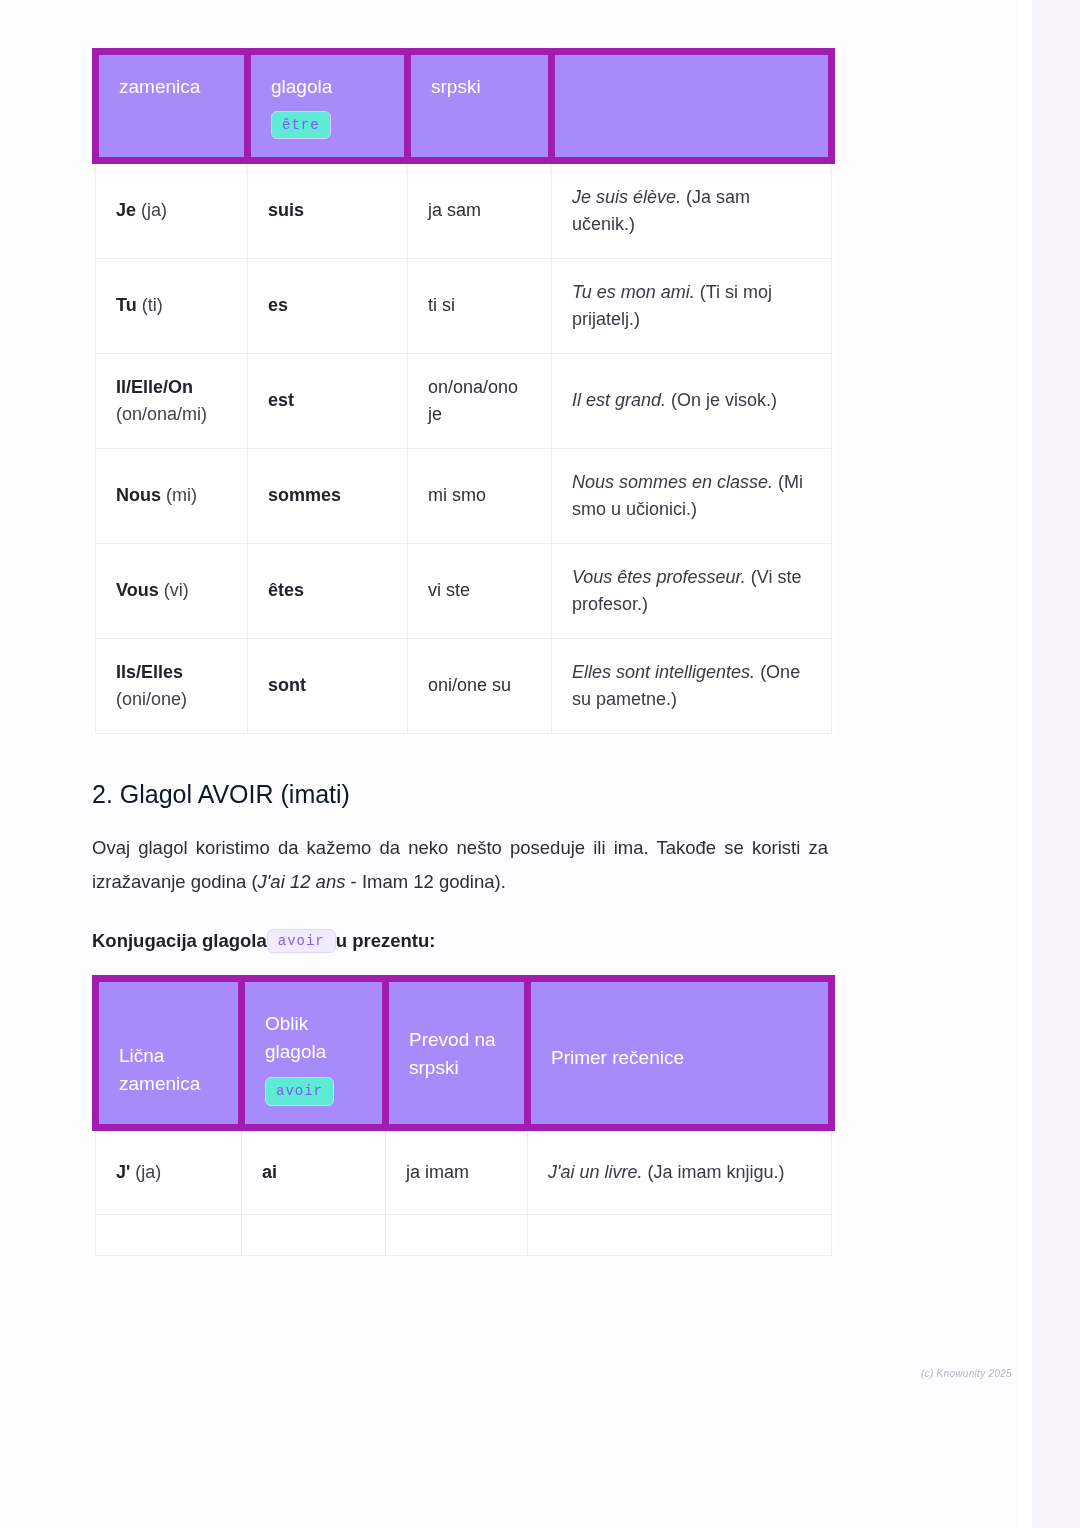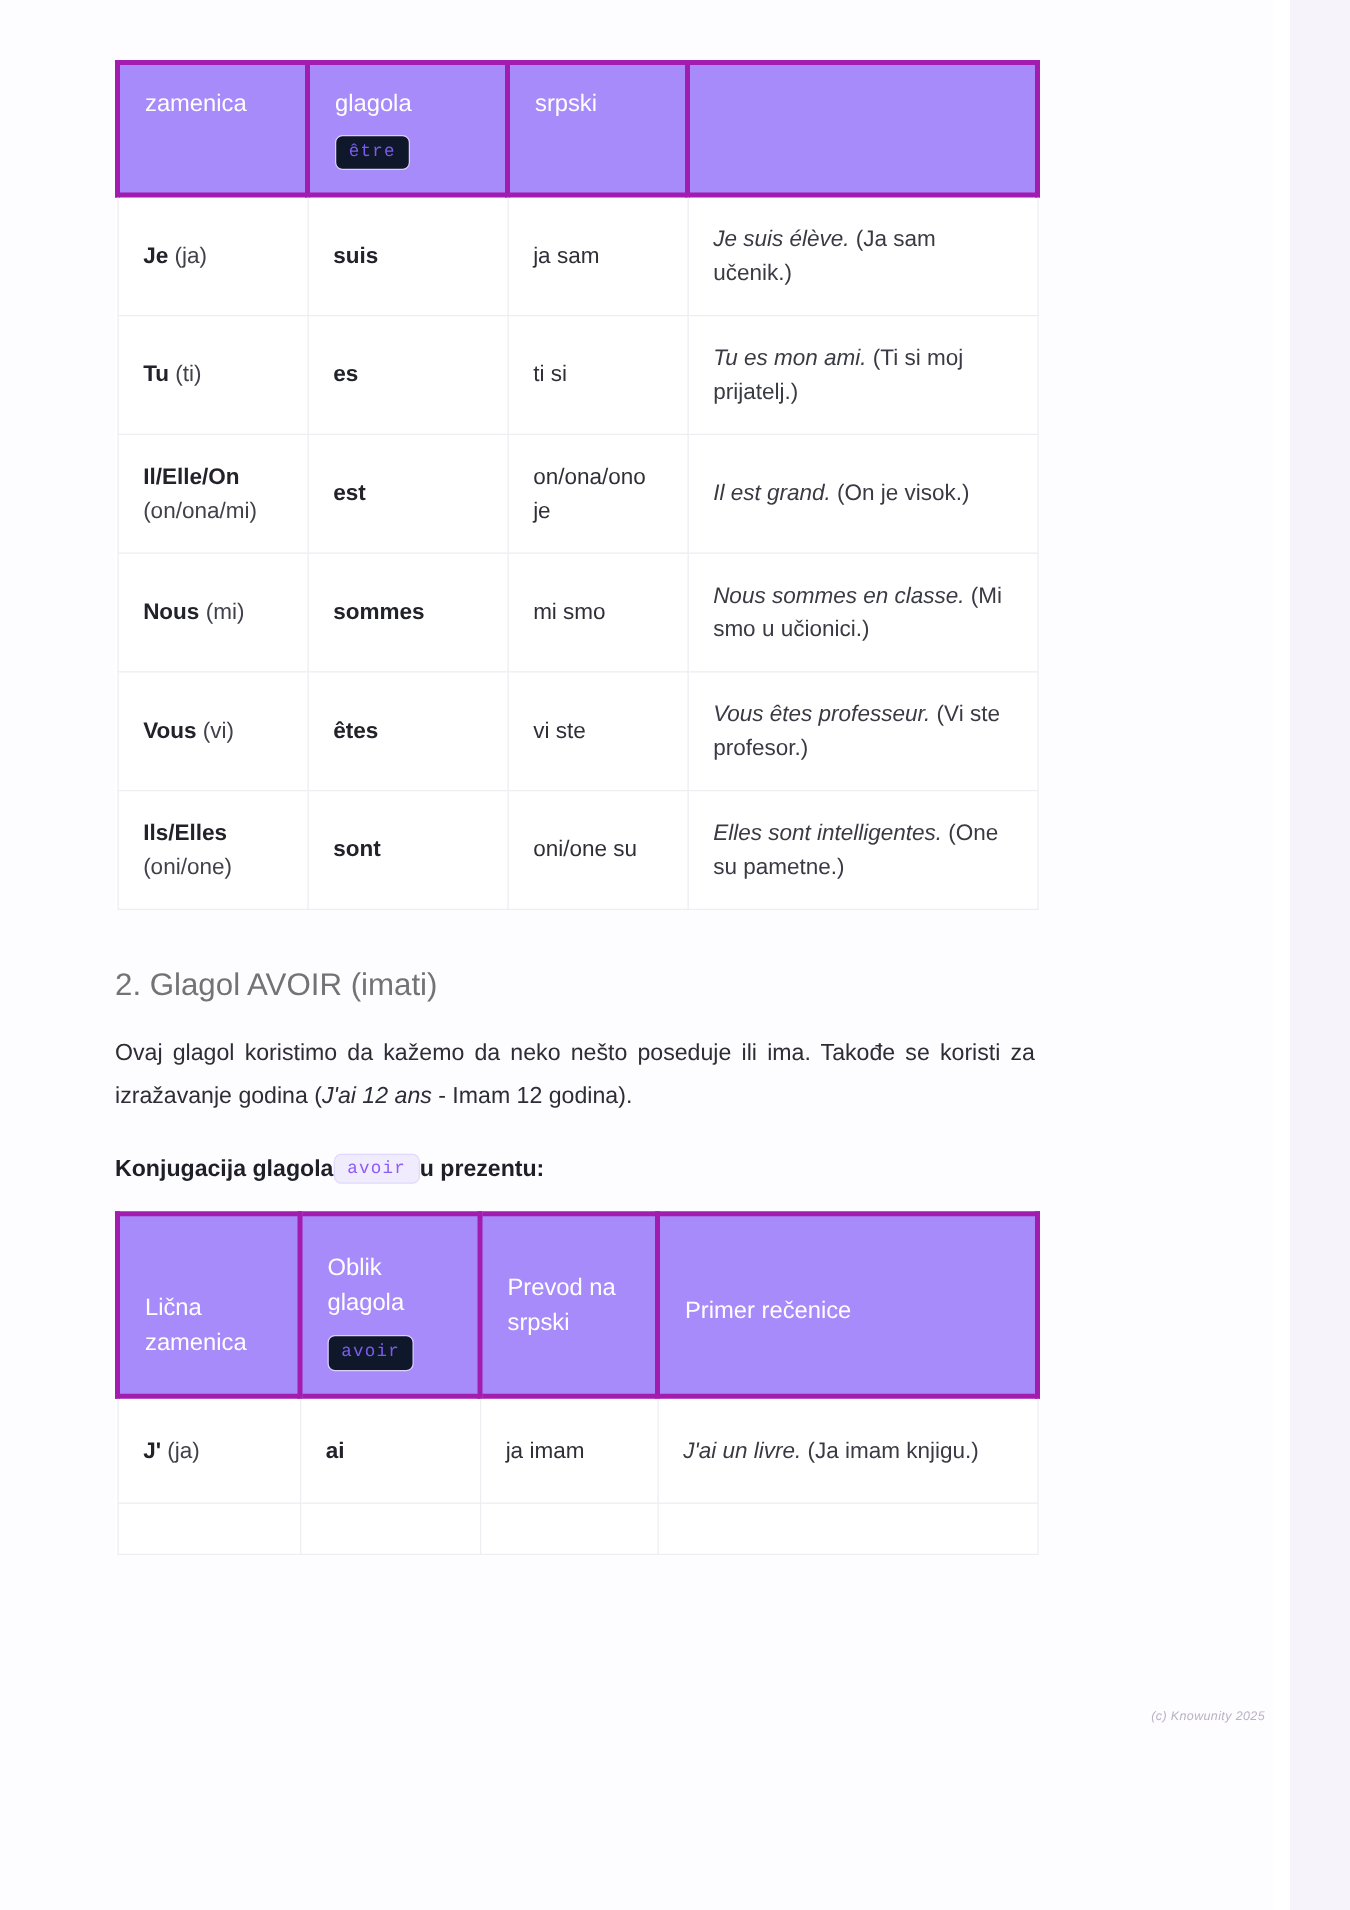--- a/index.html
+++ b/index.html
@@ -44,21 +44,21 @@
     table-layout: fixed;
   }
   table.conj th {
     background: #a78bfa;
     color: #ffffff;
     text-align: left;
     font-size: 19px;
     font-weight: 400;
     padding: 18px 20px;
     vertical-align: top;
-    border: 4px solid #a21caf;
+    border: 7px solid #a21caf;
     line-height: 1.45;
   }
   table.conj td {
     border: 1px solid #ededf2;
     padding: 20px 20px;
     font-size: 18px;
     color: #2f2f38;
     vertical-align: middle;
     line-height: 1.5;
   }
@@ -66,21 +66,21 @@
     display: inline-block;
     background: #f1ecfd;
     border: 1px solid #e2d8fb;
     border-radius: 6px;
     color: #8b5cf6;
     font-family: "Liberation Mono", monospace;
     font-size: 14px;
     padding: 3px 10px;
     letter-spacing: 1px;
   }
-  th .code-chip { color: #7c5cf0; background: #0f172a; border-color: #dccffb; }
+  th .code-chip { color: #7c5cf0; background: #5eead4; border-color: #dccffb; }
   .pron-strong { font-weight: bold; color: #22222a; }
   .pron-light { color: #41414b; font-weight: normal; }
   .form-bold { font-weight: bold; color: #22222a; }
   .ex-it { font-style: italic; color: #3a3a44; }
   .ex-plain { color: #3a3a44; }
 
   
   .t1 col.c1 { width: 152px; }
   .t1 col.c2 { width: 160px; }
   .t1 col.c3 { width: 144px; }
@@ -103,21 +103,21 @@
     font-size: 18px;
     line-height: 1.95;
     color: #2d2d36;
     text-align: justify;
   }
   .callout b { color: #1e1e26; }
   .callout i { font-style: italic; }
 
   
   h2.section {
-    color: #737373;
+    color: #0f172a;
     font-size: 25px;
     font-weight: 400;
     margin: 46px 0 22px 0;
   }
   p.para {
     font-size: 18.5px;
     line-height: 1.85;
     color: #2d2d36;
     margin: 0 0 22px 0;
     text-align: justify;

